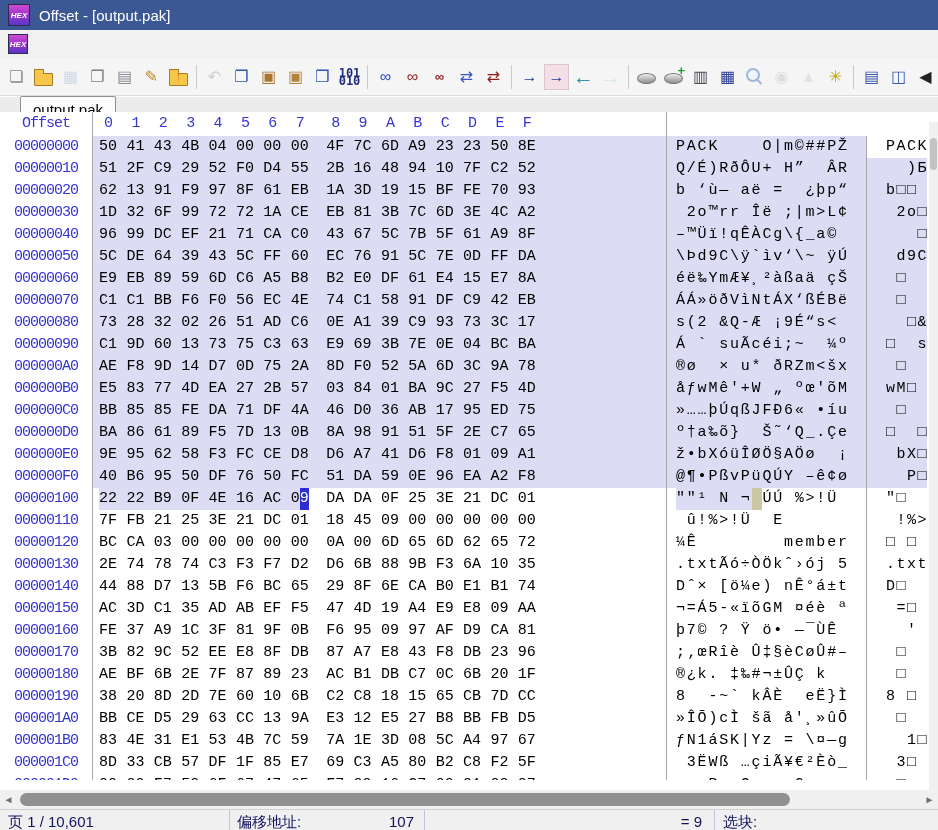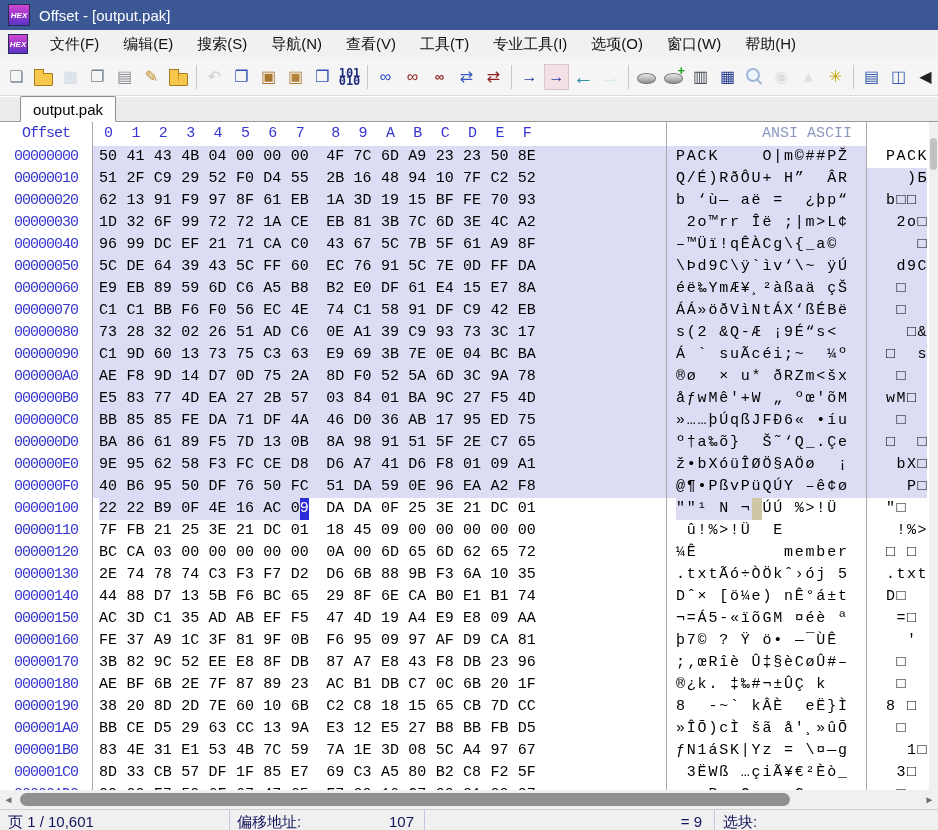--- a/index.html
+++ b/index.html
@@ -45,21 +45,21 @@
     border:2px solid #9fb6d8;border-radius:50%;background:#eef4fb;}
   .k-mag::after{content:"";position:absolute;left:16px;top:14px;width:2px;height:7px;
     background:#9fb6d8;transform:rotate(-45deg);}
   
   .tabbar{position:absolute;left:0;top:97px;width:938px;height:25px;background:#ececec;
     border-bottom:1px solid #9a9a9a;box-sizing:border-box;display:flex;align-items:flex-end;}
   .tab{height:24px;margin-left:20px;margin-bottom:-1px;background:#fdfdfd;
     border:1px solid #8e8e8e;border-bottom:1px solid #fdfdfd;border-radius:2px 2px 0 0;
     padding:0 12px;font-size:15px;display:flex;align-items:center;color:#000;}
   
-  .hexview{position:absolute;left:0;top:122px;width:938px;height:668px;overflow:hidden;
+  .hexview{position:absolute;left:0;top:112px;width:938px;height:668px;overflow:hidden;
     background:#fff;font-family:"Liberation Mono","DejaVu Sans Mono",monospace;font-size:15px;}
   .hrow{display:flex;height:22px;line-height:22px;white-space:pre;}
   .hv-header{height:24px;line-height:24px;color:#3535cf;}
   .oc{width:93px;flex:0 0 auto;text-align:center;color:#3535cf;letter-spacing:-1px;
     border-right:1px solid #a8a8a8;box-sizing:border-box;background:#fff;}
   .hz{width:574px;flex:0 0 auto;padding-left:6px;box-sizing:border-box;
     border-right:1px solid #a8a8a8;display:flex;}
   .bc{width:27.4px;flex:0 0 auto;color:#000;}
   .bc.g8{margin-left:8px;}
   .hv-header .bc{padding-left:5px;box-sizing:border-box;color:#3535cf;}
@@ -96,32 +96,20 @@
 </head>
 <body>
 
 <div class="titlebar">
   <div class="hexlogo">HEX</div>
   <span>Offset - [output.pak]</span>
 </div>
 
 <div class="menubar">
   <div class="hexlogo small">HEX</div>
-  <div style="display:flex;">
-      <div class="menu-item">文件(F)</div>
-      <div class="menu-item">编辑(E)</div>
-      <div class="menu-item">搜索(S)</div>
-      <div class="menu-item">导航(N)</div>
-      <div class="menu-item">查看(V)</div>
-      <div class="menu-item">工具(T)</div>
-      <div class="menu-item">专业工具(I)</div>
-      <div class="menu-item">选项(O)</div>
-      <div class="menu-item">窗口(W)</div>
-      <div class="menu-item">帮助(H)</div>
-    </div>
 </div>
 
 <div class="toolbar">
     <div class="tbi" title="new-file">
       <span class="g" style="color: rgb(125, 135, 148);">❏</span>
     </div>
     <div class="tbi k-folder" title="open-folder">
       <span class="g"></span>
     </div>
     <div class="tbi disabled" title="save">
@@ -228,23 +216,20 @@
 <div class="tabbar">
   <div class="tab">
     <span>output.pak</span>
   </div>
 </div>
 
 <div class="hexview">
   <div class="hrow hv-header">
     <div class="oc">Offset</div>
     <div class="hz"><div class="bc">0</div><div class="bc">1</div><div class="bc">2</div><div class="bc">3</div><div class="bc">4</div><div class="bc">5</div><div class="bc">6</div><div class="bc">7</div><div class="bc g8">8</div><div class="bc">9</div><div class="bc">A</div><div class="bc">B</div><div class="bc">C</div><div class="bc">D</div><div class="bc">E</div><div class="bc">F</div></div>
-    <div class="az">
-      <div class="ansihead">ANSI ASCII</div>
-    </div>
     <div class="xz"></div>
   </div>
   <div id="hexgrid">
       <div class="hrow"><div class="oc">00000000</div><div class="hz fill"><div class="bc">50</div><div class="bc">41</div><div class="bc">43</div><div class="bc">4B</div><div class="bc">04</div><div class="bc">00</div><div class="bc">00</div><div class="bc">00</div><div class="bc g8">4F</div><div class="bc">7C</div><div class="bc">6D</div><div class="bc">A9</div><div class="bc">23</div><div class="bc">23</div><div class="bc">50</div><div class="bc">8E</div></div><div class="az fill"><span class="ch">P</span><span class="ch">A</span><span class="ch">C</span><span class="ch">K</span><span class="ch"> </span><span class="ch"> </span><span class="ch"> </span><span class="ch"> </span><span class="ch">O</span><span class="ch">|</span><span class="ch">m</span><span class="ch">©</span><span class="ch">#</span><span class="ch">#</span><span class="ch">P</span><span class="ch">Ž</span></div><div class="xz">PACK□</div></div>
       <div class="hrow"><div class="oc">00000010</div><div class="hz fill"><div class="bc">51</div><div class="bc">2F</div><div class="bc">C9</div><div class="bc">29</div><div class="bc">52</div><div class="bc">F0</div><div class="bc">D4</div><div class="bc">55</div><div class="bc g8">2B</div><div class="bc">16</div><div class="bc">48</div><div class="bc">94</div><div class="bc">10</div><div class="bc">7F</div><div class="bc">C2</div><div class="bc">52</div></div><div class="az fill"><span class="ch">Q</span><span class="ch">/</span><span class="ch">É</span><span class="ch">)</span><span class="ch">R</span><span class="ch">ð</span><span class="ch">Ô</span><span class="ch">U</span><span class="ch">+</span><span class="ch"> </span><span class="ch">H</span><span class="ch">”</span><span class="ch"> </span><span class="ch"> </span><span class="ch">Â</span><span class="ch">R</span></div><div class="xz sel">  )Б</div></div>
       <div class="hrow"><div class="oc">00000020</div><div class="hz fill"><div class="bc">62</div><div class="bc">13</div><div class="bc">91</div><div class="bc">F9</div><div class="bc">97</div><div class="bc">8F</div><div class="bc">61</div><div class="bc">EB</div><div class="bc g8">1A</div><div class="bc">3D</div><div class="bc">19</div><div class="bc">15</div><div class="bc">BF</div><div class="bc">FE</div><div class="bc">70</div><div class="bc">93</div></div><div class="az fill"><span class="ch">b</span><span class="ch"> </span><span class="ch">‘</span><span class="ch">ù</span><span class="ch">—</span><span class="ch"> </span><span class="ch">a</span><span class="ch">ë</span><span class="ch"> </span><span class="ch">=</span><span class="ch"> </span><span class="ch"> </span><span class="ch">¿</span><span class="ch">þ</span><span class="ch">p</span><span class="ch">“</span></div><div class="xz sel">b□□</div></div>
       <div class="hrow"><div class="oc">00000030</div><div class="hz fill"><div class="bc">1D</div><div class="bc">32</div><div class="bc">6F</div><div class="bc">99</div><div class="bc">72</div><div class="bc">72</div><div class="bc">1A</div><div class="bc">CE</div><div class="bc g8">EB</div><div class="bc">81</div><div class="bc">3B</div><div class="bc">7C</div><div class="bc">6D</div><div class="bc">3E</div><div class="bc">4C</div><div class="bc">A2</div></div><div class="az fill"><span class="ch"> </span><span class="ch">2</span><span class="ch">o</span><span class="ch">™</span><span class="ch">r</span><span class="ch">r</span><span class="ch"> </span><span class="ch">Î</span><span class="ch">ë</span><span class="ch"> </span><span class="ch">;</span><span class="ch">|</span><span class="ch">m</span><span class="ch">&gt;</span><span class="ch">L</span><span class="ch">¢</span></div><div class="xz sel"> 2o□</div></div>
       <div class="hrow"><div class="oc">00000040</div><div class="hz fill"><div class="bc">96</div><div class="bc">99</div><div class="bc">DC</div><div class="bc">EF</div><div class="bc">21</div><div class="bc">71</div><div class="bc">CA</div><div class="bc">C0</div><div class="bc g8">43</div><div class="bc">67</div><div class="bc">5C</div><div class="bc">7B</div><div class="bc">5F</div><div class="bc">61</div><div class="bc">A9</div><div class="bc">8F</div></div><div class="az fill"><span class="ch">–</span><span class="ch">™</span><span class="ch">Ü</span><span class="ch">ï</span><span class="ch">!</span><span class="ch">q</span><span class="ch">Ê</span><span class="ch">À</span><span class="ch">C</span><span class="ch">g</span><span class="ch">\</span><span class="ch">{</span><span class="ch">_</span><span class="ch">a</span><span class="ch">©</span><span class="ch"> </span></div><div class="xz sel">   □</div></div>
       <div class="hrow"><div class="oc">00000050</div><div class="hz fill"><div class="bc">5C</div><div class="bc">DE</div><div class="bc">64</div><div class="bc">39</div><div class="bc">43</div><div class="bc">5C</div><div class="bc">FF</div><div class="bc">60</div><div class="bc g8">EC</div><div class="bc">76</div><div class="bc">91</div><div class="bc">5C</div><div class="bc">7E</div><div class="bc">0D</div><div class="bc">FF</div><div class="bc">DA</div></div><div class="az fill"><span class="ch">\</span><span class="ch">Þ</span><span class="ch">d</span><span class="ch">9</span><span class="ch">C</span><span class="ch">\</span><span class="ch">ÿ</span><span class="ch">`</span><span class="ch">ì</span><span class="ch">v</span><span class="ch">‘</span><span class="ch">\</span><span class="ch">~</span><span class="ch"> </span><span class="ch">ÿ</span><span class="ch">Ú</span></div><div class="xz sel"> d9C</div></div>
       <div class="hrow"><div class="oc">00000060</div><div class="hz fill"><div class="bc">E9</div><div class="bc">EB</div><div class="bc">89</div><div class="bc">59</div><div class="bc">6D</div><div class="bc">C6</div><div class="bc">A5</div><div class="bc">B8</div><div class="bc g8">B2</div><div class="bc">E0</div><div class="bc">DF</div><div class="bc">61</div><div class="bc">E4</div><div class="bc">15</div><div class="bc">E7</div><div class="bc">8A</div></div><div class="az fill"><span class="ch">é</span><span class="ch">ë</span><span class="ch">‰</span><span class="ch">Y</span><span class="ch">m</span><span class="ch">Æ</span><span class="ch">¥</span><span class="ch">¸</span><span class="ch">²</span><span class="ch">à</span><span class="ch">ß</span><span class="ch">a</span><span class="ch">ä</span><span class="ch"> </span><span class="ch">ç</span><span class="ch">Š</span></div><div class="xz sel"> □</div></div>

